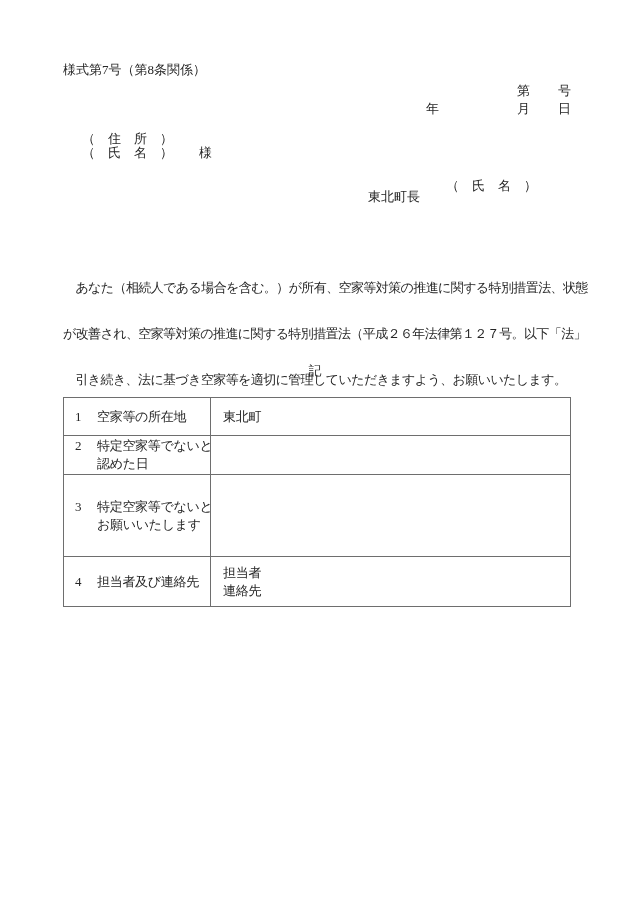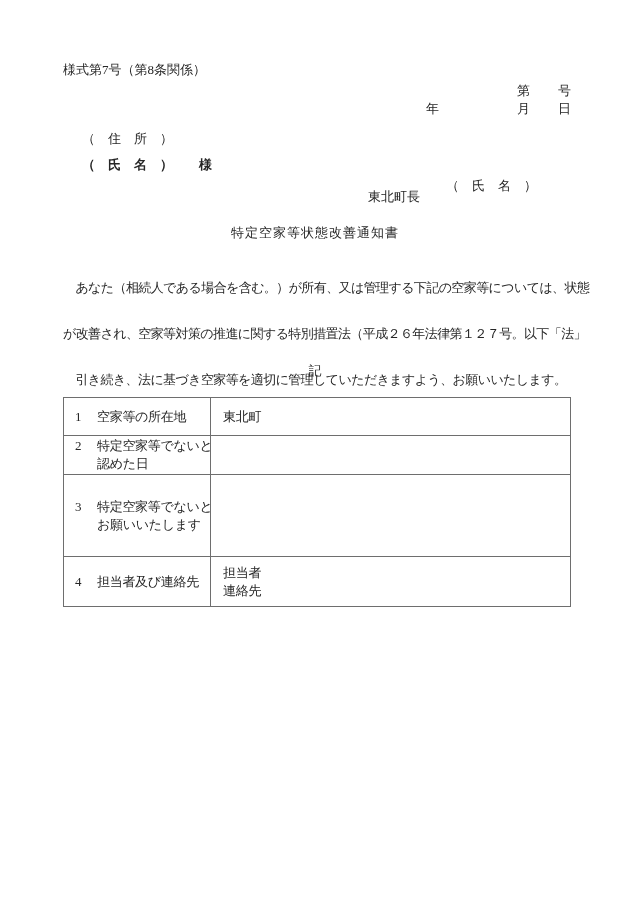--- a/index.html
+++ b/index.html
@@ -20,21 +20,21 @@
   }
   .abs { position: absolute; white-space: pre; }
 
   .form-number   { left: 63px;  top: 63px; text-align: right; }
   .ref-dai       { left: 517px; top: 84px; }
   .ref-go        { left: 558px; top: 84px; }
   .date-nen      { left: 426px; top: 102px; }
   .date-tsuki    { left: 517px; top: 102px; }
   .date-hi       { left: 558px; top: 102px; }
   .addr-line     { left: 82px;  top: 132px; }
-  .name-line     { left: 82px;  top: 158px; font-weight: bold; }
+  .name-line     { left: 82px;  top: 146px; }
   .sender-title  { left: 368px; top: 190px; }
   .sender-name   { left: 446px; top: 179px; font-family: Liberation Serif, serif; }
 
   .doc-title {
     left: 0; right: 0; top: 226px;
     text-align: center;
     letter-spacing: 1px;
   }
 
   .body-block {
@@ -104,24 +104,23 @@
   <div class="abs date-nen">年</div>
   <div class="abs date-tsuki">月</div>
   <div class="abs date-hi">日</div>
 
   <div class="abs addr-line">（　住　所　）</div>
   <div class="abs name-line">（　氏　名　）　　様</div>
 
   <div class="abs sender-title">東北町長</div>
   <div class="abs sender-name">（　氏　名　）</div>
 
-  <div class="abs doc-title">特定空家等状態改善通知書</div>
 
   <div class="abs body-block">
-    <div class="body-line">　あなた（相続人である場合を含む。）が所有、又は管理する下記の空家等については、状態</div>
+    <div class="body-line">　あなた（相続人である場合を含む。）が所有、空家等対策の推進に関する特別措置法、状態</div>
     <div class="body-line">が改善され、空家等対策の推進に関する特別措置法（平成２６年法律第１２７号。以下「法」</div>
     <div class="body-line">　引き続き、法に基づき空家等を適切に管理していただきますよう、お願いいたします。</div>
   </div>
 
   <div class="abs ki-label">記</div>
 
   <table class="info-table">
     <colgroup>
       <col class="col-label">
       <col class="col-value">

